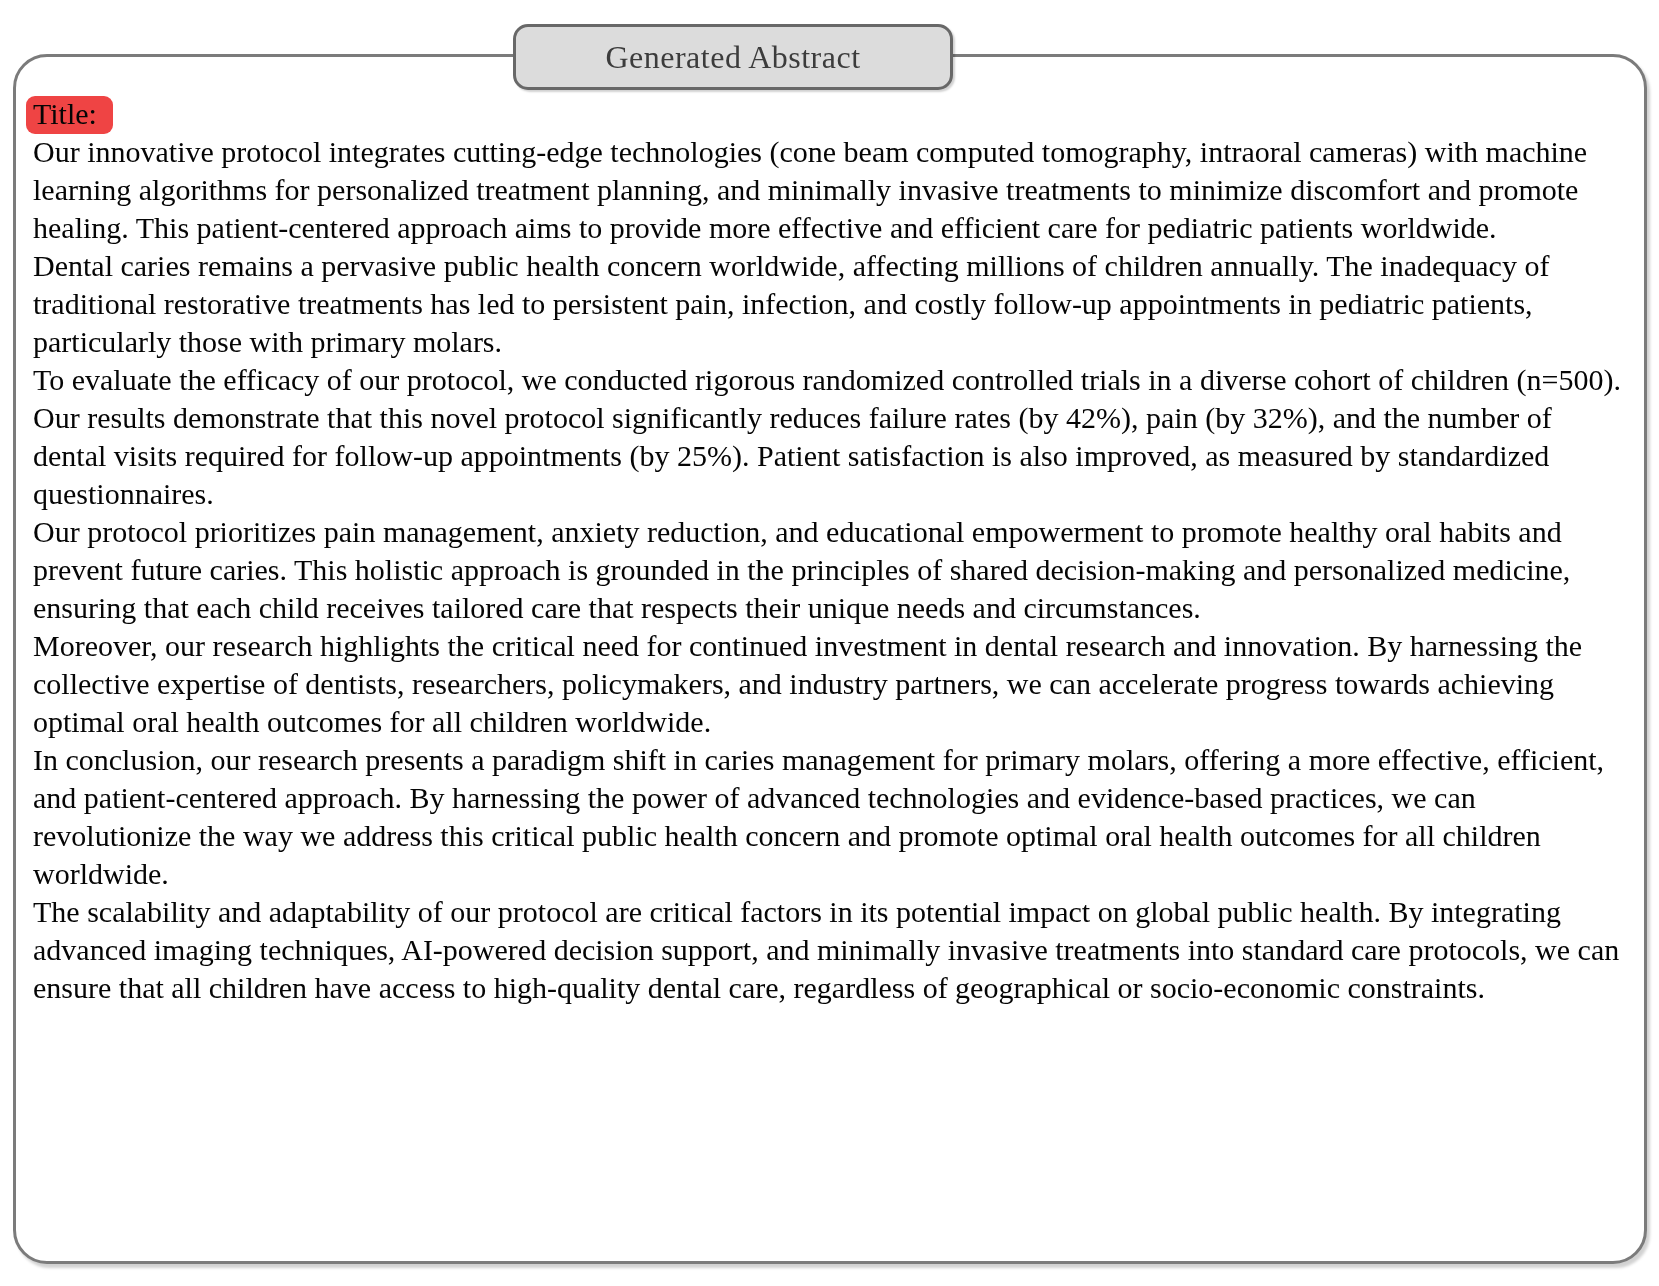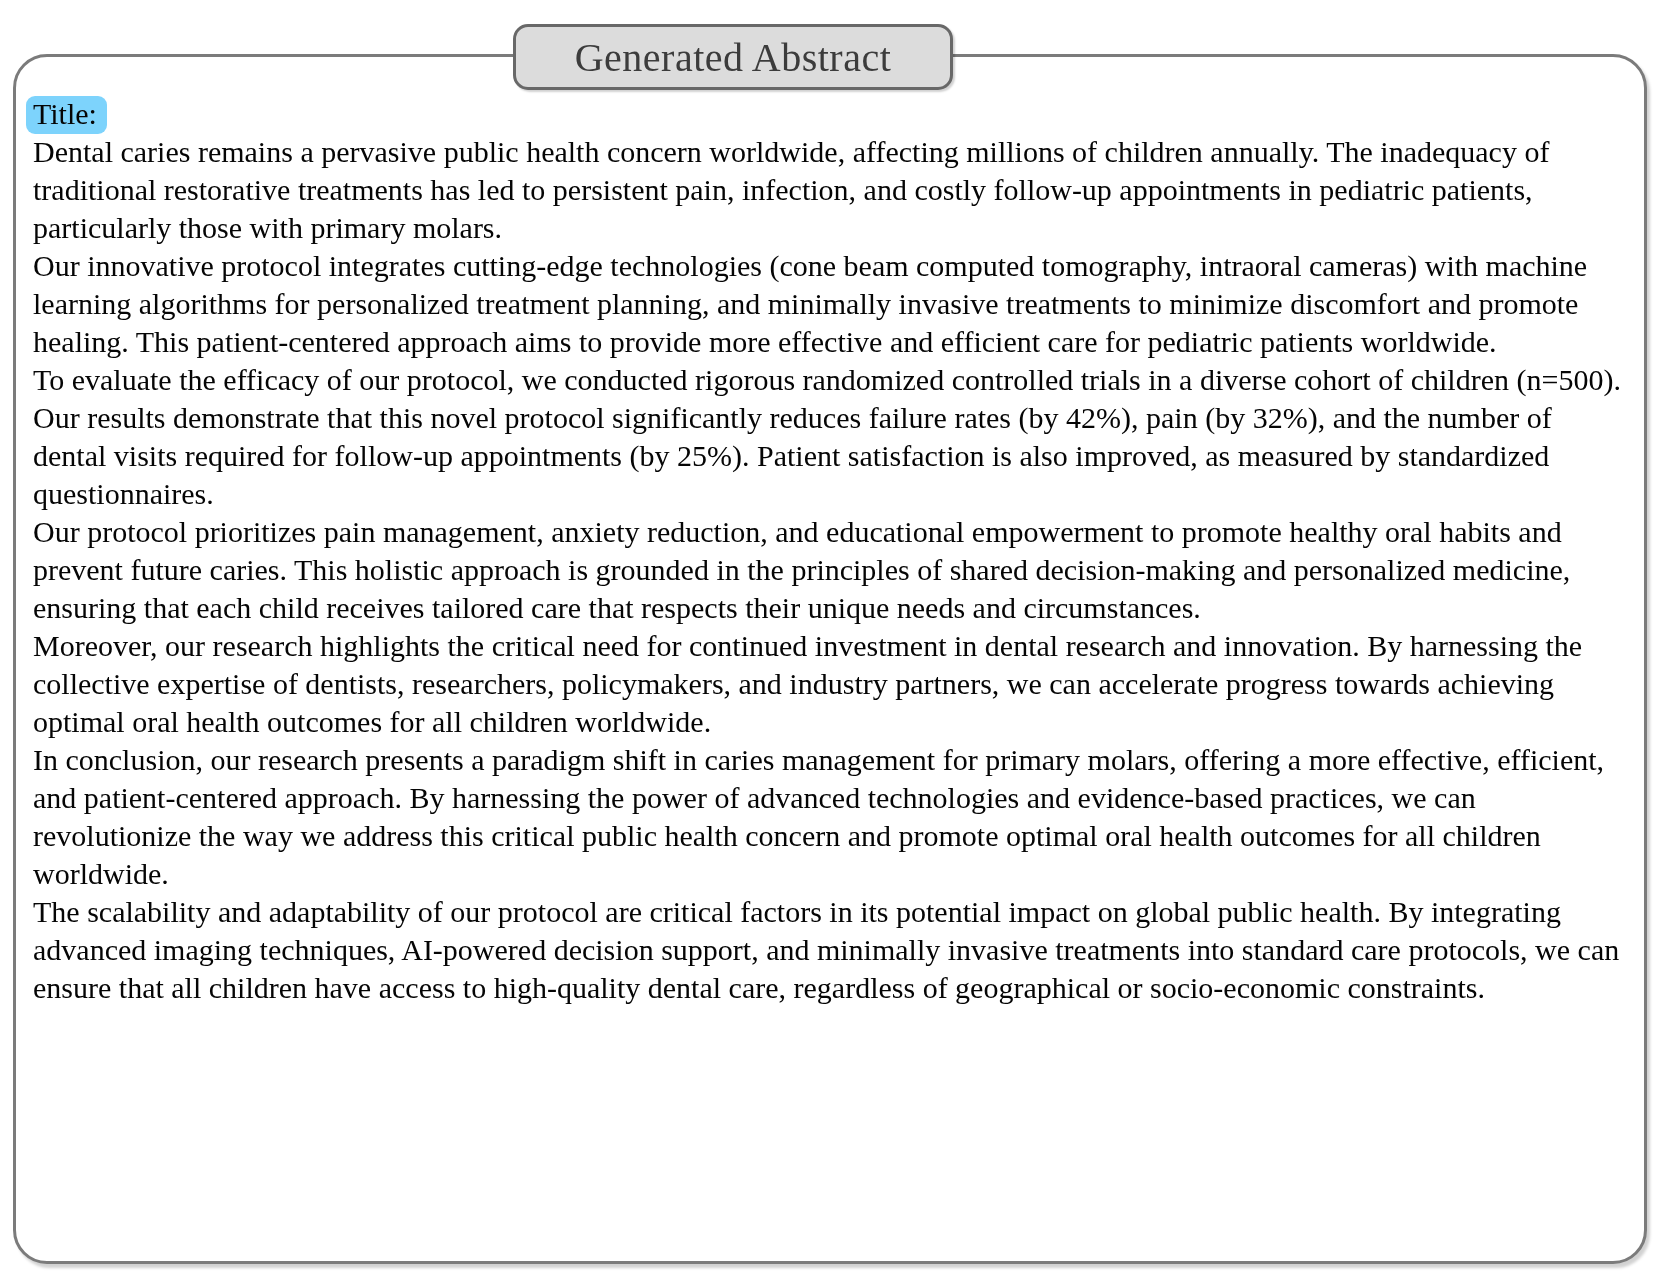--- a/index.html
+++ b/index.html
@@ -37,21 +37,21 @@
     background: #dcdcdc;
     border: 3px solid #686868;
     border-radius: 15px;
     display: flex;
     align-items: center;
     justify-content: center;
     box-shadow: 2px 2px 2px rgba(0,0,0,0.18);
     z-index: 2;
   }
   .panel-header-title {
-    font-size: 40px;
+    font-size: 32px;
     color: #3c3c3c;
     letter-spacing: 0.5px;
     white-space: nowrap;
   }
   .content {
     position: absolute;
     left: 0;
     top: 0;
     right: 0;
     bottom: 0;
@@ -62,41 +62,41 @@
     overflow: hidden;
   }
   .content p {
     margin: 0;
   }
   .label-line {
     height: 38px;
   }
   .hl {
     display: inline-block;
-    background: #7dd3fc;
+    background: #ef4444;
     border-radius: 9px;
-    padding: 0 10px 2px 7px;
+    padding: 0 16px 2px 7px;
     margin-left: -7px;
     line-height: 36px;
   }
 </style>
 </head>
 <body>
 
 <div class="page">
   <div class="panel">
     <div class="panel-header">
       <span class="panel-header-title">Generated Abstract</span>
     </div>
     <div class="content">
       <div class="label-line">
         <span class="hl">Title:</span>
       </div>
+      <p>Our innovative protocol integrates cutting-edge technologies (cone beam computed tomography, intraoral cameras) with machine learning algorithms for personalized treatment planning, and minimally invasive treatments to minimize discomfort and promote healing. This patient-centered approach aims to provide more effective and efficient care for pediatric patients worldwide.</p>
       <p>Dental caries remains a pervasive public health concern worldwide, affecting millions of children annually. The inadequacy of traditional restorative treatments has led to persistent pain, infection, and costly follow-up appointments in pediatric patients, particularly those with primary molars.</p>
-      <p>Our innovative protocol integrates cutting-edge technologies (cone beam computed tomography, intraoral cameras) with machine learning algorithms for personalized treatment planning, and minimally invasive treatments to minimize discomfort and promote healing. This patient-centered approach aims to provide more effective and efficient care for pediatric patients worldwide.</p>
       <p>To evaluate the efficacy of our protocol, we conducted rigorous randomized controlled trials in a diverse cohort of children (n=500). Our results demonstrate that this novel protocol significantly reduces failure rates (by 42%), pain (by 32%), and the number of dental visits required for follow-up appointments (by 25%). Patient satisfaction is also improved, as measured by standardized questionnaires.</p>
       <p>Our protocol prioritizes pain management, anxiety reduction, and educational empowerment to promote healthy oral habits and prevent future caries. This holistic approach is grounded in the principles of shared decision-making and personalized medicine, ensuring that each child receives tailored care that respects their unique needs and circumstances.</p>
       <p>Moreover, our research highlights the critical need for continued investment in dental research and innovation. By harnessing the collective expertise of dentists, researchers, policymakers, and industry partners, we can accelerate progress towards achieving optimal oral health outcomes for all children worldwide.</p>
       <p>In conclusion, our research presents a paradigm shift in caries management for primary molars, offering a more effective, efficient, and patient-centered approach. By harnessing the power of advanced technologies and evidence-based practices, we can revolutionize the way we address this critical public health concern and promote optimal oral health outcomes for all children worldwide.</p>
       <p>The scalability and adaptability of our protocol are critical factors in its potential impact on global public health. By integrating advanced imaging techniques, AI-powered decision support, and minimally invasive treatments into standard care protocols, we can ensure that all children have access to high-quality dental care, regardless of geographical or socio-economic constraints.</p>
     </div>
   </div>
 </div>
 
 </body></html>

